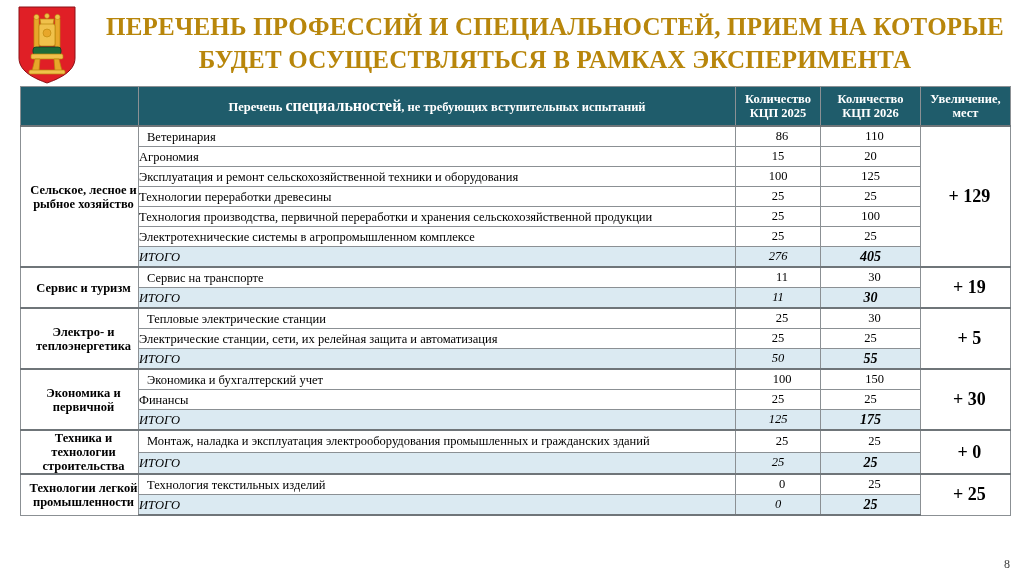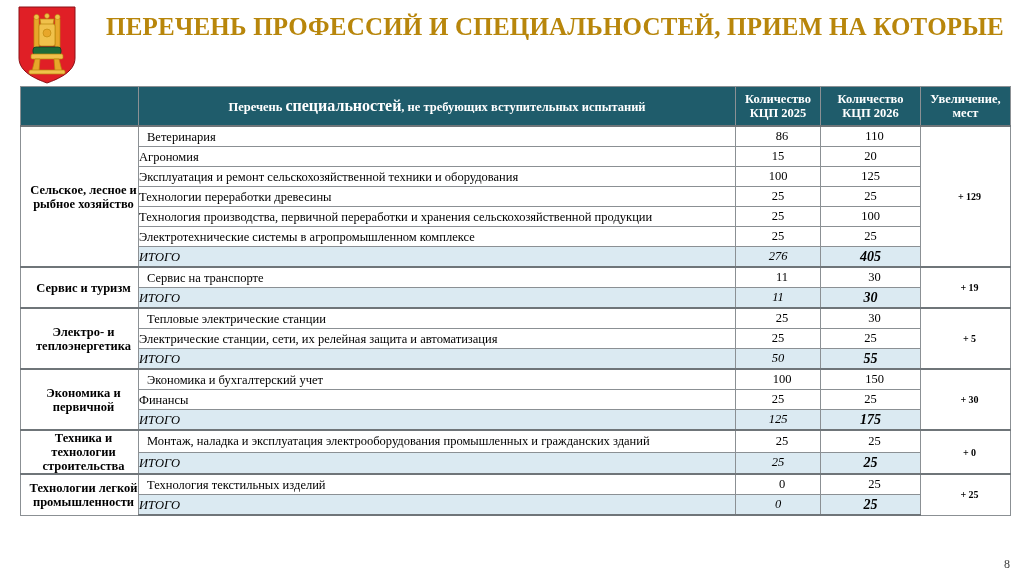--- a/index.html
+++ b/index.html
@@ -119,21 +119,21 @@
     font-size: 12.5px;
     height: 19px;
     background: #ffffff;
     color: #000000;
   }
 
   
   td.delta-cell {
     text-align: center;
     font-weight: bold;
-    font-size: 10px;
+    font-size: 18px;
     background: #ffffff;
     color: #000000;
   }
 
   
   tr.total-row td.spec-cell,
   tr.total-row td.num-cell {
     background: #dbeaf2;
     font-style: italic;
   }
@@ -187,20 +187,21 @@
       <rect x="13" y="48" width="32" height="5" rx="1.5" fill="#f0c14b" stroke="#b8860b" stroke-width="0.7"></rect>
 
       <path d="M17 53 l-3 12 h7 l1 -12 z" fill="#e8a72a" stroke="#b8860b" stroke-width="0.7"></path>
       <path d="M41 53 l3 12 h-7 l-1 -12 z" fill="#e8a72a" stroke="#b8860b" stroke-width="0.7"></path>
       <rect x="11" y="64" width="36" height="4" rx="1.5" fill="#f0c14b" stroke="#b8860b" stroke-width="0.7"></rect>
     </svg>
   </div>
 
   <div class="title-wrap">
     <div class="title-line">ПЕРЕЧЕНЬ ПРОФЕССИЙ И СПЕЦИАЛЬНОСТЕЙ, ПРИЕМ НА КОТОРЫЕ</div>
+    <div class="title-line">БУДЕТ ОСУЩЕСТВЛЯТЬСЯ В РАМКАХ ЭКСПЕРИМЕНТА</div>
   </div>
 </div>
 
 <div class="table-wrap">
   <table class="kcp">
     <colgroup>
       <col class="c-group">
         <col class="c-spec">
         <col class="c-2025">
         <col class="c-2026">

